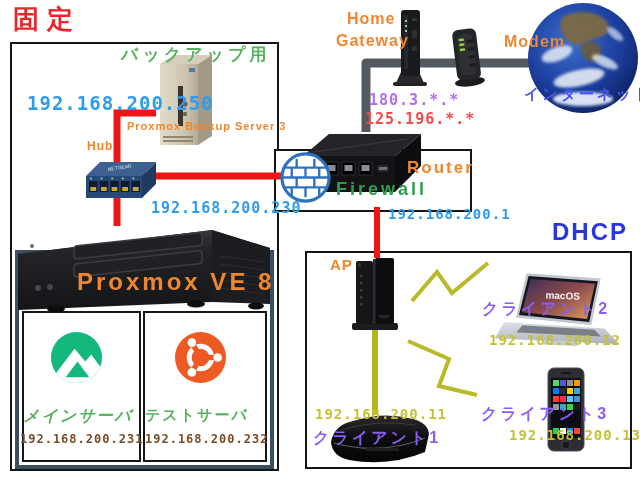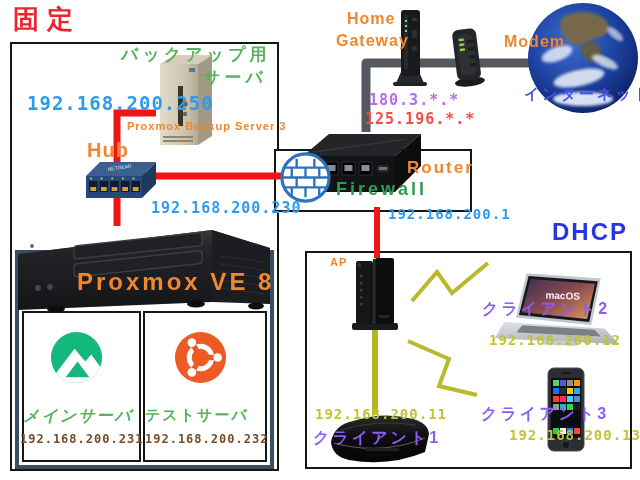--- a/index.html
+++ b/index.html
@@ -348,44 +348,43 @@
       <path d="M10,34 Q13,17 32,13 Q62,3 92,11 Q107,15 108,26 L104,44 Q68,59 28,52 Q11,48 10,34 Z" fill="url(#ps3g)"></path>
       <path d="M13,35 Q60,48 104,30" stroke="#5a5b5e" stroke-width="1.2" fill="none"></path>
       <path d="M20,22 Q55,11 95,17" stroke="#3a3b3e" stroke-width="1" fill="none"></path>
       <rect x="44" y="40" width="34" height="3" rx="1.5" fill="#1f2023"></rect>
       <circle cx="58" cy="30" r="1.6" fill="#6a6b6e"></circle>
     </svg>
   </div>
 
   <div class="lbl t-green" style="left:121px;top:43px;font-size:17px;letter-spacing:4px;">バックアップ用</div>
   <div class="lbl t-red" style="left:13px;top:2px;font-size:26px;letter-spacing:8px;">固定</div>
-  <div class="lbl t-green" style="left:203px;top:66px;font-size:17px;letter-spacing:4px;">サーバ</div>
   <div class="lbl t-blue ipmono" style="left:27px;top:92px;font-size:19px;">192.168.200.250</div>
   <div class="lbl t-orange" style="left:127px;top:120px;font-size:11px;">Proxmox Backup Server 3</div>
-  <div class="lbl t-orange" style="left:87px;top:139px;font-size:20px;">Hub</div>
+  <div class="lbl t-orange" style="left:87px;top:139px;font-size:12px;">Hub</div>
   <div class="lbl t-blue ipmono" style="left:151px;top:199px;font-size:15px;">192.168.200.230</div>
   <div class="lbl t-orange" style="left:77px;top:268px;font-size:24px;letter-spacing:3px;">Proxmox VE 8</div>
   <div class="lbl t-green" style="left:23px;top:406px;font-size:16px;letter-spacing:2px;font-style:italic;">メインサーバ</div>
   <div class="lbl t-brown ipmono" style="left:20px;top:432px;font-size:12px;">192.168.200.231</div>
   <div class="lbl t-green" style="left:145px;top:406px;font-size:15px;letter-spacing:2px;">テストサーバ</div>
   <div class="lbl t-brown ipmono" style="left:145px;top:432px;font-size:12px;">192.168.200.232</div>
 
   <div class="lbl t-orange" style="left:347px;top:10px;font-size:16px;">Home</div>
   <div class="lbl t-orange" style="left:336px;top:32px;font-size:16px;">Gateway</div>
   <div class="lbl t-orange" style="left:504px;top:33px;font-size:16px;">Modem</div>
   <div class="lbl t-inet" style="left:524px;top:85px;font-size:15px;letter-spacing:3px;">インターネット</div>
   <div class="lbl t-purple ipmono" style="left:369px;top:91px;font-size:15px;">180.3.*.*</div>
   <div class="lbl t-wanred ipmono" style="left:365px;top:110px;font-size:15px;">125.196.*.*</div>
 
   <div class="lbl t-orange" style="left:407px;top:158px;font-size:17px;letter-spacing:2px;">Router</div>
   <div class="lbl t-dgreen" style="left:336px;top:179px;font-size:18px;letter-spacing:3px;">Firewall</div>
   <div class="lbl t-blue ipmono" style="left:388px;top:206px;font-size:14px;">192.168.200.1</div>
 
   <div class="lbl t-dhcp" style="left:552px;top:218px;font-size:24px;letter-spacing:2px;">DHCP</div>
-  <div class="lbl t-orange" style="left:330px;top:256px;font-size:11px;">AP</div>
+  <div class="lbl t-orange" style="left:330px;top:256px;font-size:15px;">AP</div>
 
   <div class="lbl t-olive ipmono" style="left:315px;top:406px;font-size:14px;">192.168.200.11</div>
   <div class="lbl t-teal" style="left:313px;top:428px;font-size:16px;letter-spacing:3px;">クライアント1</div>
   <div class="lbl t-teal" style="left:482px;top:299px;font-size:16px;letter-spacing:3px;">クライアント2</div>
   <div class="lbl t-olive ipmono" style="left:489px;top:332px;font-size:14px;">192.168.200.12</div>
   <div class="lbl t-teal" style="left:481px;top:404px;font-size:16px;letter-spacing:3px;">クライアント3</div>
   <div class="lbl t-olive ipmono" style="left:509px;top:427px;font-size:14px;">192.168.200.13</div>
 
 </div>
 

